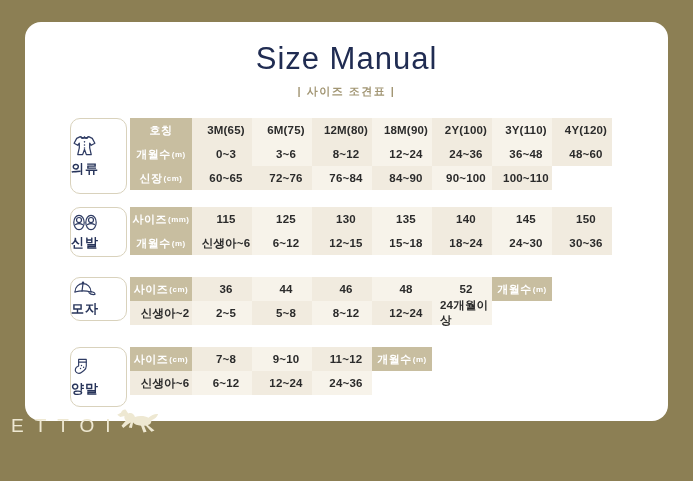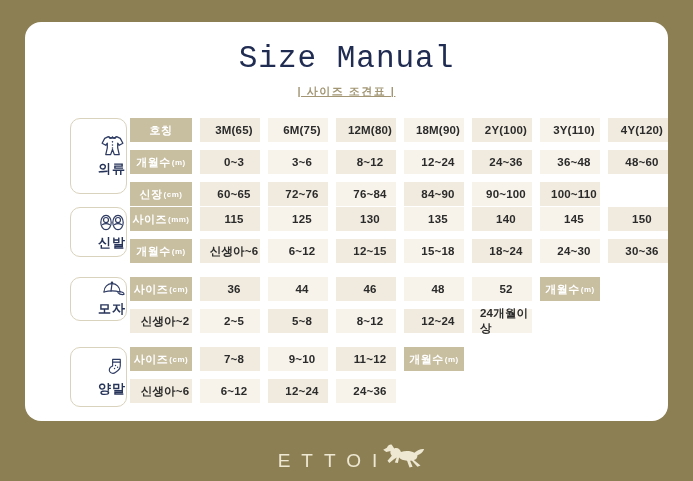--- a/index.html
+++ b/index.html
@@ -8,48 +8,48 @@
     background:var(--background, #8c7f54);
     font-family:"Liberation Sans", sans-serif;
     margin:0 auto;
   }
   .card {
     position:absolute; left:25px; top:22px; width:643px; height:399px;
     background:var(--card, #ffffff); border-radius:16px;
   }
   .title {
     position:absolute; top:42px; left:0; width:100%; text-align:center;
-    font-family:Liberation Mono, monospace; font-size:31px; line-height:34px;
+    font-family:Liberation Sans, sans-serif; font-size:31px; line-height:34px;
     color:var(--title, #202c52); letter-spacing:1px;
   }
   .subtitle {
     position:absolute; top:84px; left:0; width:100%; text-align:center;
-    font-size:11px; color:var(--subtitle, #a29674); letter-spacing:1.5px; font-weight:600;text-decoration:underline;
+    font-size:11px; color:var(--subtitle, #a29674); letter-spacing:1.5px; font-weight:600;
   }
   .section { position:absolute; left:70px; display:flex; align-items:flex-start; }
   .icon-box {
     width:57px; box-sizing:border-box; margin-right:3px;
     border:1px solid #d9d2bc; border-radius:10px; background:#fff;
-    display:flex; flex-direction:column; align-items:flex-end; justify-content:center; gap:2px;
+    display:flex; flex-direction:column; align-items:flex-start; justify-content:center; gap:2px;
   }
   .icon-box svg { display:block; }
   .cat-label { font-size:13px; font-weight:700; color:#27345a; letter-spacing:1px; }
-  .grid { display:grid; gap:8px; align-content:start; }
+  .grid { display:grid; gap:0; align-content:start; }
   .cell { height:24px; display:flex; align-items:center; justify-content:center; box-sizing:border-box; }
   .label-cell {
     background:var(--header-cell, #c8bea0); color:#fff;
     font-size:11px; font-weight:700; letter-spacing:0.5px;
   }
   .label-cell .unit { font-size:8px; font-weight:600; margin-left:1px; }
   .data-cell { font-size:11.5px; font-weight:700; color:#2b2b2b; letter-spacing:0.2px;padding-left:8px; }
   .data-cell.odd  { background:var(--cell-odd,  #f1ebdf); }
   .data-cell.even { background:var(--cell-even, #f7f3ea); }
   .logo {
-    position:absolute; top:446px; left:0; width:100%;
-    display:flex; align-items:center; justify-content:center;
+    position:absolute; top:411px; left:0; width:100%;
+    display:flex; align-items:center; justify-content:flex-start;
   }
   .logo-text {
     color:var(--logo, #eee8d2); font-size:19px; font-weight:400;
     letter-spacing:11px; text-indent:11px; line-height:30px;
   }
   .logo-horse { margin-left:-6px; margin-top:-4px; }
 </style>
 </head>
 <body>
 

